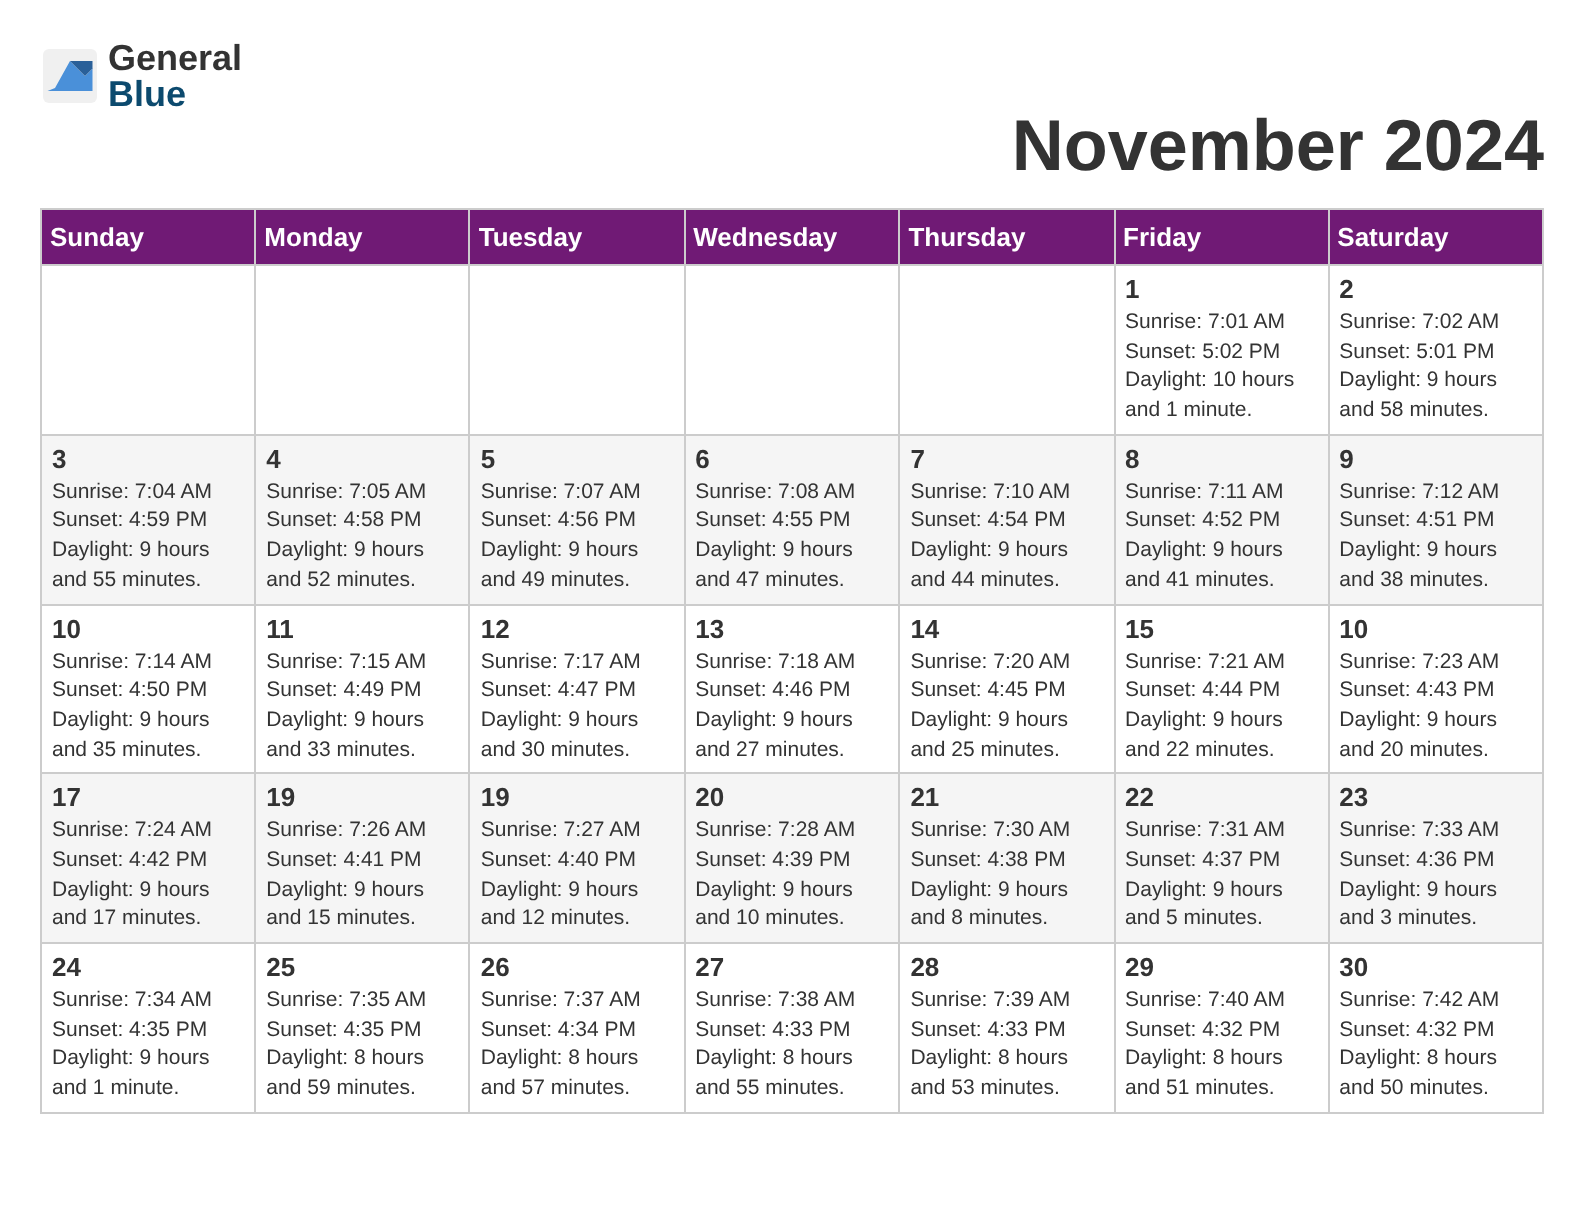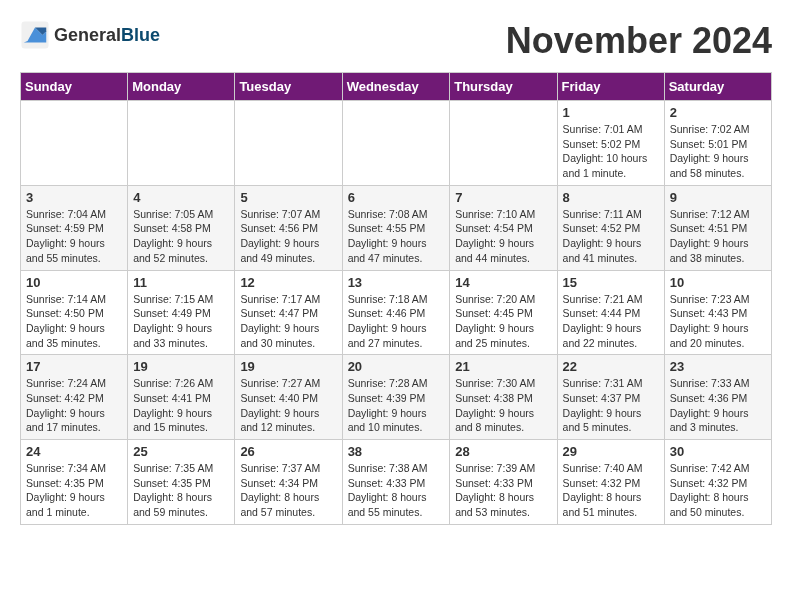--- a/index.html
+++ b/index.html
@@ -16,32 +16,34 @@
       justify-content: space-between;
       margin-bottom: 10px;
     }
     .logo {
       display: flex;
       align-items: center;
       gap: 4px;
     }
     .logo-text {
       display: flex;
+      flex-direction: column;
       font-size: 18px;
       font-weight: bold;
       line-height: 1;
     }
     .logo-text span:first-child { color: #333; }
     .logo-text span:last-child { color: #0c4a6e; }
     .logo-icon {
       width: 30px;
       height: 30px;
     }
     .title-block {
       text-align: right;
+      margin-top: 32px;
     }
     .month-title {
       font-size: 36px;
       font-weight: bold;
       color: #333;
     }
     .location-title {
       font-size: 16px;
       color: #555;
     }
@@ -230,21 +232,21 @@
         </td>
         <td>
           <div class="day-number">25</div>
           <div class="day-info">Sunrise: 7:35 AM<br>Sunset: 4:35 PM<br>Daylight: 8 hours and 59 minutes.</div>
         </td>
         <td>
           <div class="day-number">26</div>
           <div class="day-info">Sunrise: 7:37 AM<br>Sunset: 4:34 PM<br>Daylight: 8 hours and 57 minutes.</div>
         </td>
         <td>
-          <div class="day-number">38</div>
+          <div class="day-number">27</div>
           <div class="day-info">Sunrise: 7:38 AM<br>Sunset: 4:33 PM<br>Daylight: 8 hours and 55 minutes.</div>
         </td>
         <td>
           <div class="day-number">28</div>
           <div class="day-info">Sunrise: 7:39 AM<br>Sunset: 4:33 PM<br>Daylight: 8 hours and 53 minutes.</div>
         </td>
         <td>
           <div class="day-number">29</div>
           <div class="day-info">Sunrise: 7:40 AM<br>Sunset: 4:32 PM<br>Daylight: 8 hours and 51 minutes.</div>
         </td>

